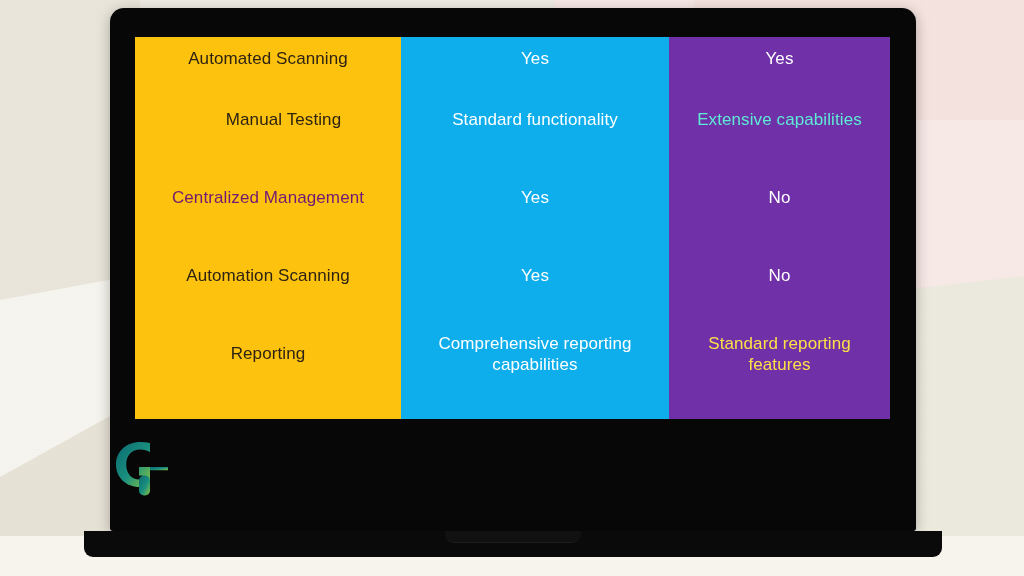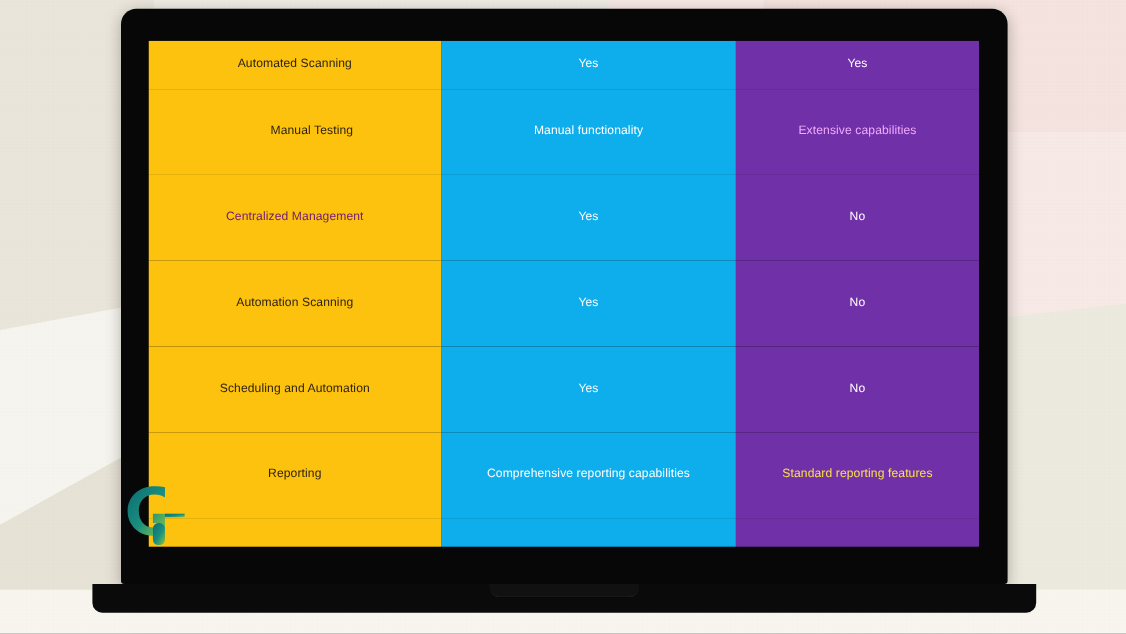--- a/index.html
+++ b/index.html
@@ -133,21 +133,21 @@
     left: 0;
     top: 0;
     width: 755px;
     border-collapse: collapse;
     table-layout: fixed;
   }
   .compare-table td {
     padding: 0 8px;
     text-align: center;
     vertical-align: middle;
-    font-size: 11px;
+    font-size: 17px;
     letter-spacing: .1px;
     line-height: 1.25;
     border: 0;
   }
 
   col.col-feature { width: 266px; }
   col.col-a       { width: 268px; }
   col.col-b       { width: 221px; }
 
   .cell-feature {
@@ -217,35 +217,30 @@
           <col class="col-b">
         </colgroup>
         <tbody>
             <tr class="row-partial-top">
               <td class="cell-feature" style="background: rgb(252, 194, 13); color: rgb(46, 35, 19); border-bottom-color: rgb(251, 225, 154);">Automated Scanning</td>
               <td class="cell-a" style="background: rgb(14, 174, 236); color: rgb(255, 255, 255); border-bottom-color: rgb(143, 226, 251);">Yes</td>
               <td class="cell-b" style="background: rgb(112, 48, 168); color: rgb(255, 255, 255); border-bottom-color: rgb(226, 174, 252);">Yes</td>
             </tr>
             <tr class="row-normal">
               <td class="cell-feature" style="background: rgb(252, 194, 13); color: rgb(46, 35, 19); border-bottom-color: rgb(251, 225, 154); padding-left: 39px;">Manual Testing</td>
-              <td class="cell-a" style="background: rgb(14, 174, 236); color: rgb(255, 255, 255); border-bottom-color: rgb(143, 226, 251);">Manual functionality</td>
-              <td class="cell-b" style="background: rgb(112, 48, 168); color: #f0abfc; border-bottom-color: rgb(226, 174, 252);">Extensive capabilities</td>
+              <td class="cell-a" style="background: rgb(14, 174, 236); color: rgb(255, 255, 255); border-bottom-color: rgb(143, 226, 251);">Standard functionality</td>
+              <td class="cell-b" style="background: rgb(112, 48, 168); color: #5eead4; border-bottom-color: rgb(226, 174, 252);">Extensive capabilities</td>
             </tr>
             <tr class="row-normal">
               <td class="cell-feature" style="background: rgb(252, 194, 13); color: #701a75; border-bottom-color: rgb(251, 225, 154);">Centralized Management</td>
               <td class="cell-a" style="background: rgb(14, 174, 236); color: rgb(255, 255, 255); border-bottom-color: rgb(143, 226, 251);">Yes</td>
               <td class="cell-b" style="background: rgb(112, 48, 168); color: rgb(255, 255, 255); border-bottom-color: rgb(226, 174, 252);">No</td>
             </tr>
             <tr class="row-normal">
               <td class="cell-feature" style="background: rgb(252, 194, 13); color: rgb(46, 35, 19); border-bottom-color: rgb(251, 225, 154);">Automation Scanning</td>
-              <td class="cell-a" style="background: rgb(14, 174, 236); color: rgb(255, 255, 255); border-bottom-color: rgb(143, 226, 251);">Yes</td>
-              <td class="cell-b" style="background: rgb(112, 48, 168); color: rgb(255, 255, 255); border-bottom-color: rgb(226, 174, 252);">No</td>
-            </tr>
-            <tr class="row-normal">
-              <td class="cell-feature" style="background: rgb(252, 194, 13); color: rgb(46, 35, 19); border-bottom-color: rgb(251, 225, 154);">Scheduling and Automation</td>
               <td class="cell-a" style="background: rgb(14, 174, 236); color: rgb(255, 255, 255); border-bottom-color: rgb(143, 226, 251);">Yes</td>
               <td class="cell-b" style="background: rgb(112, 48, 168); color: rgb(255, 255, 255); border-bottom-color: rgb(226, 174, 252);">No</td>
             </tr>
             <tr class="row-normal">
               <td class="cell-feature" style="background: rgb(252, 194, 13); color: rgb(46, 35, 19); border-bottom-color: rgb(251, 225, 154);">Reporting</td>
               <td class="cell-a" style="background: rgb(14, 174, 236); color: rgb(255, 255, 255); border-bottom-color: rgb(143, 226, 251); margin-left: 12px;">Comprehensive reporting capabilities</td>
               <td class="cell-b" style="background: rgb(112, 48, 168); color: #fde047; border-bottom-color: rgb(226, 174, 252);">Standard reporting features</td>
             </tr>
             <tr class="row-partial-bottom">
               <td class="cell-feature" style="background: rgb(252, 194, 13); color: rgb(46, 35, 19); border-bottom-color: rgb(251, 225, 154);"></td>

